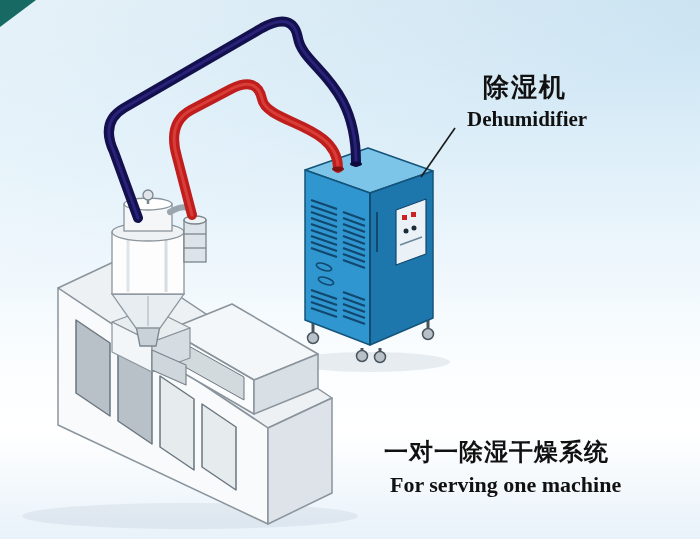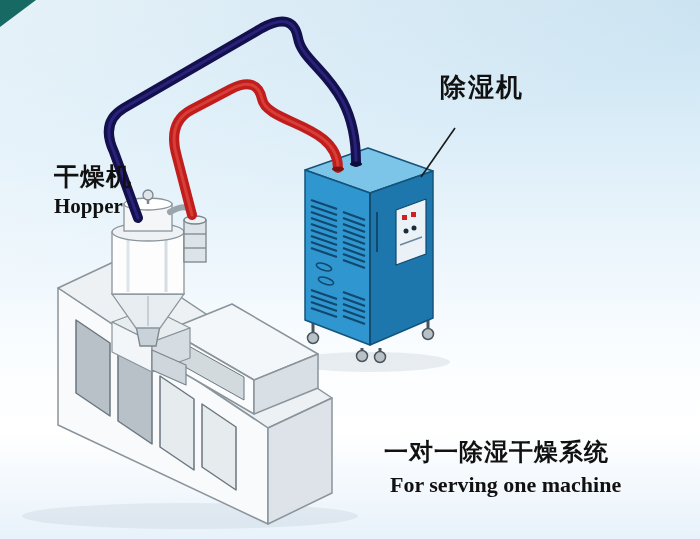--- a/index.html
+++ b/index.html
@@ -8,21 +8,21 @@
     font-family:"DejaVu Sans", sans-serif; color:#111;
     background:
       linear-gradient(160deg, rgba(255,255,255,0.55) 0%, rgba(255,255,255,0) 38%),
       linear-gradient(180deg, #c7e1f0 0%, #d7ebf7 20%, #e9f4fb 42%, #fafdff 66%, #ffffff 80%, #e8f2fa 100%);
   }
   .stage svg { position:absolute; left:0; top:0; }
   .label { position:absolute; }
   .hopper-label { left:54px; top:160px; }
   .hopper-label .cn { font-weight:bold; font-size:25px; letter-spacing:1px; }
   .hopper-label .en { font-family:"Liberation Serif", serif; font-weight:bold; font-size:21px; margin-top:1px; }
-  .dehu-label { left:424px; top:70px; }
+  .dehu-label { left:467px; top:70px; }
   .dehu-label .cn { font-weight:bold; font-size:26px; letter-spacing:2px; margin-left:16px; }
   .dehu-label .en { font-family:"Liberation Serif", serif; font-weight:bold; font-size:21px; margin-top:2px; }
   .caption { left:384px; top:436px; }
   .caption .cn { font-weight:bold; font-size:24px; letter-spacing:1px; }
   .caption .en { font-family:"Liberation Serif", serif; font-weight:bold; font-size:22px; margin-top:4px; margin-left:6px; }
 </style>
 </head>
 <body>
 
 <div class="stage">
@@ -122,27 +122,24 @@
       <path d="M192,215 L177,157 Q167,123 191,110 L231,89 Q257,76 262,99 C267,124 338,124 338,168" stroke="#c01d1d" stroke-width="10"></path>
       <path d="M192,215 L177,157 Q167,123 191,110 L231,89 Q257,76 262,99 C267,124 338,124 338,168" stroke="#e8544a" stroke-width="3" opacity="0.6"></path>
 
       <ellipse cx="356" cy="164" rx="6" ry="2.6" fill="#0d0a3c" stroke="none"></ellipse>
       <ellipse cx="338" cy="169" rx="6" ry="2.6" fill="#7c1212" stroke="none"></ellipse>
     </g>
 
     <line x1="455" y1="128" x2="421" y2="177" stroke="#1a1a1a" stroke-width="1.6"></line>
   </svg>
 
-  <div class="label hopper-label">
-    <div class="cn">干燥机</div>
-    <div class="en">Hopper</div>
-  </div>
 
   <div class="label dehu-label">
     <div class="cn">除湿机</div>
+    <div class="en">Dehumidifier</div>
   </div>
 
   <div class="label caption">
     <div class="cn">一对一除湿干燥系统</div>
     <div class="en">For serving one machine</div>
   </div>
 
 </div>
 
 </body></html>

